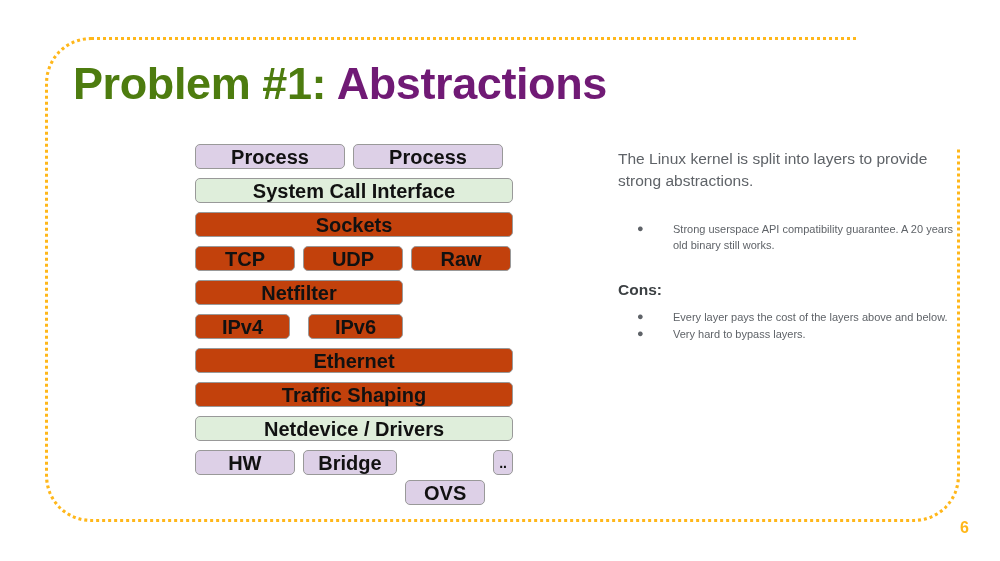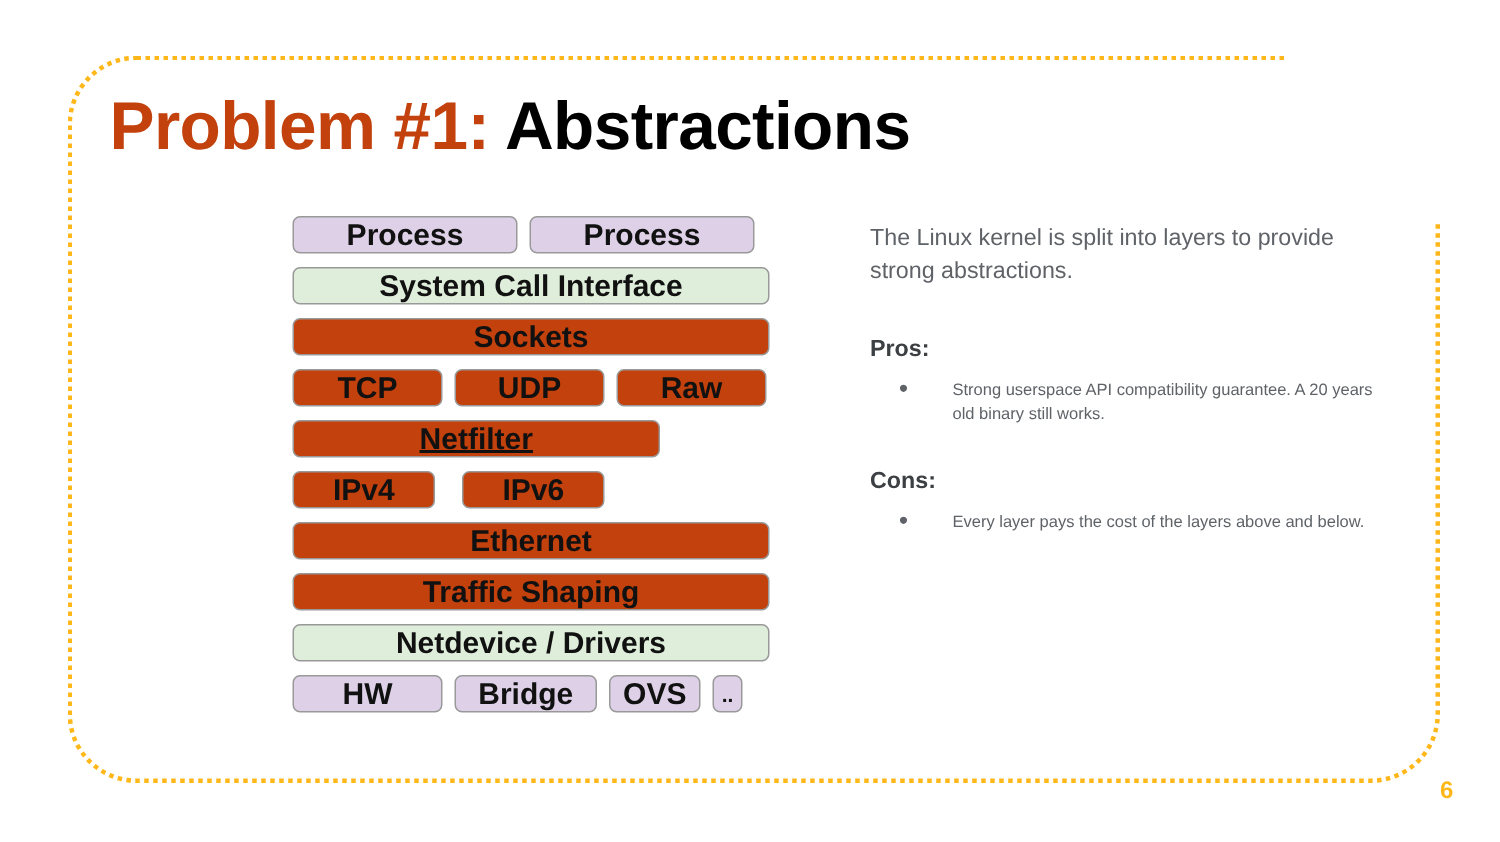--- a/index.html
+++ b/index.html
@@ -34,22 +34,22 @@
 
   
   .title {
     position: absolute;
     left: 73px; top: 58px;
     font-size: 45px;
     font-weight: bold;
     letter-spacing: -0.4px;
     white-space: nowrap;
   }
-  .title .dark { color: #c2410c; }
-  .title .accent { color: #000000; }
+  .title .dark { color: #4d7c0f; }
+  .title .accent { color: #701a75; }
 
   
   .stack {
     position: absolute;
     left: 195px; top: 144px;
     width: 318px;
   }
   .row {
     display: flex;
     gap: 8px;
@@ -70,31 +70,31 @@
     white-space: nowrap;
   }
   .purple { background: #ddd0e7; }
   .green  { background: #dfeedb; }
   .blue   { background: #c2410c; }
 
   
   .w-full   { width: 318px; }
   .w-half   { width: 150px; }
   .w-third  { width: 100px; }
-  .w-nf     { width: 245px; text-decoration: underline; }
+  .w-nf     { width: 208px; }
   .w-ip     { width: 95px; }
   .w-hw     { width: 100px; }
   .w-bridge { width: 95px; }
-  .w-ovs    { width: 61px; }
+  .w-ovs    { width: 80px; margin-top: 30px; }
   .w-dots   { width: 20px; font-size: 14px; }
 
   
   .copy {
     position: absolute;
-    left: 580px; top: 148px;
+    left: 618px; top: 148px;
     width: 340px;
     color: #5f6368;
     font-size: 15.5px;
     line-height: 1.42;
   }
   .intro { margin-bottom: 30px; }
   .heading {
     color: #3c4043;
     font-weight: bold;
     font-size: 15.5px;
@@ -191,26 +191,26 @@
       <div class="box purple w-bridge">Bridge</div>
       <div class="box purple w-ovs">OVS</div>
       <div class="box purple w-dots">..</div>
     </div>
 
   </div>
 
   <div class="copy">
     <p class="intro">The Linux kernel is split into layers to provide strong abstractions.</p>
 
-    <div class="heading">Pros:</div>
     <ul class="bullets">
       <li>Strong userspace API compatibility guarantee. A 20 years old binary still works.</li>
     </ul>
 
     <div class="heading">Cons:</div>
     <ul class="bullets">
       <li>Every layer pays the cost of the layers above and below.</li>
+      <li>Very hard to bypass layers.</li>
     </ul>
   </div>
 
   <div class="page-number">6</div>
 
 </div>
 
 </body></html>

